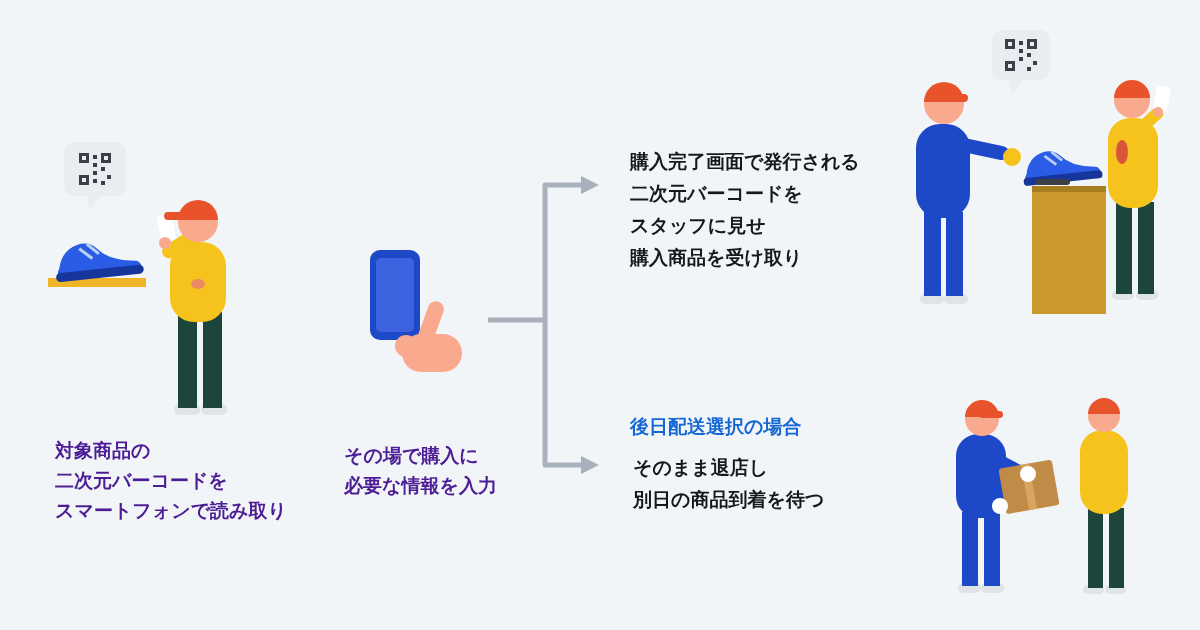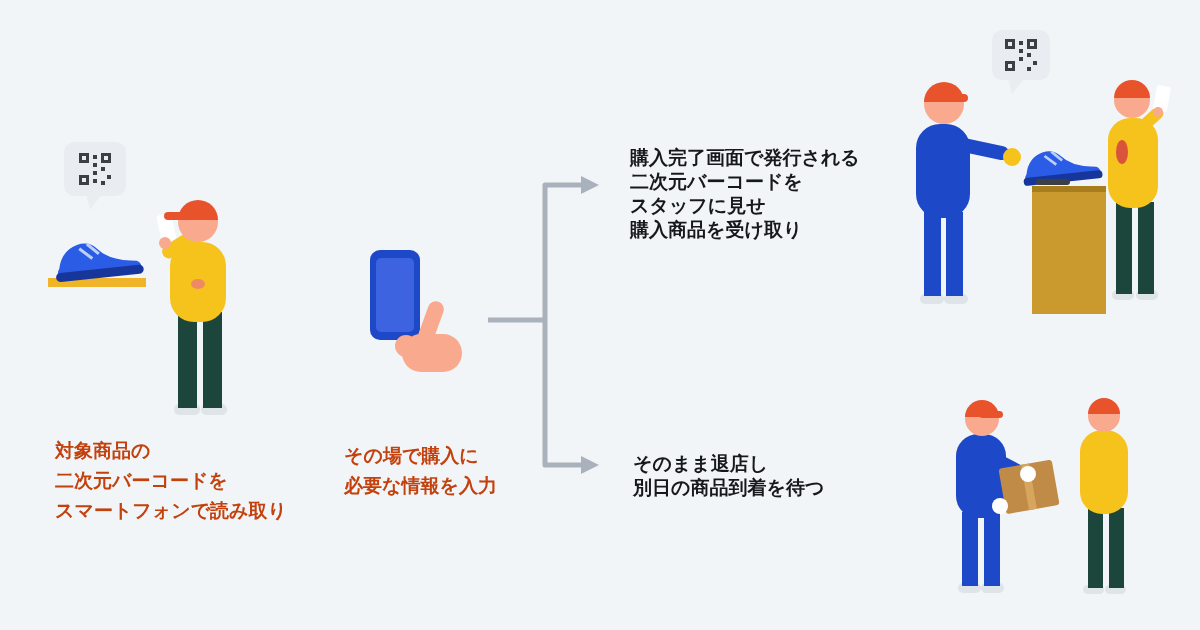--- a/index.html
+++ b/index.html
@@ -2,28 +2,28 @@
 <html><head>
 <meta charset="utf-8">
 <style>
   * { margin:0; padding:0; box-sizing:border-box; }
   html,body { background:#e9ecef; }
   body { font-family:"Liberation Sans","DejaVu Sans",sans-serif; }
   .canvas { position:relative; width:1200px; height:630px; background:#f2f5f8; overflow:hidden; }
   .illu { position:absolute; }
   .caption {
     position:absolute; white-space:pre-line;
-    font-size:19px; line-height:30px; font-weight:700; color:#c2410c;
+    font-size:19px; line-height:30px; font-weight:700; color:#4c1d95;
   }
   .branch-heading {
     position:absolute; font-size:19px; font-weight:700; color:#1567d3;
   }
   .branch-body {
     position:absolute; white-space:pre-line;
-    font-size:19px; line-height:24px; font-weight:700; color:#16181c;
+    font-size:19px; line-height:32px; font-weight:700; color:#16181c;
   }
 </style>
 </head>
 <body>
 
 <div class="canvas">
 
   <svg class="illu" style="left:48px; top:132px;" width="200" height="290" viewBox="0 0 200 290">
 
     <g>
@@ -208,17 +208,18 @@
 
   <div class="caption" style="left:320px; top:441px;margin-left:24px;">その場で購入に
 必要な情報を入力</div>
 
 
   <div class="branch-body" style="left:630px; top:146px;">購入完了画面で発行される
 二次元バーコードを
 スタッフに見せ
 購入商品を受け取り</div>
 
+  <div class="branch-heading" style="left:630px; top:414px;">後日配送選択の場合</div>
 
   <div class="branch-body" style="left:633px; top:452px;">そのまま退店し
 別日の商品到着を待つ</div>
 
 </div>
 
 </body></html>

